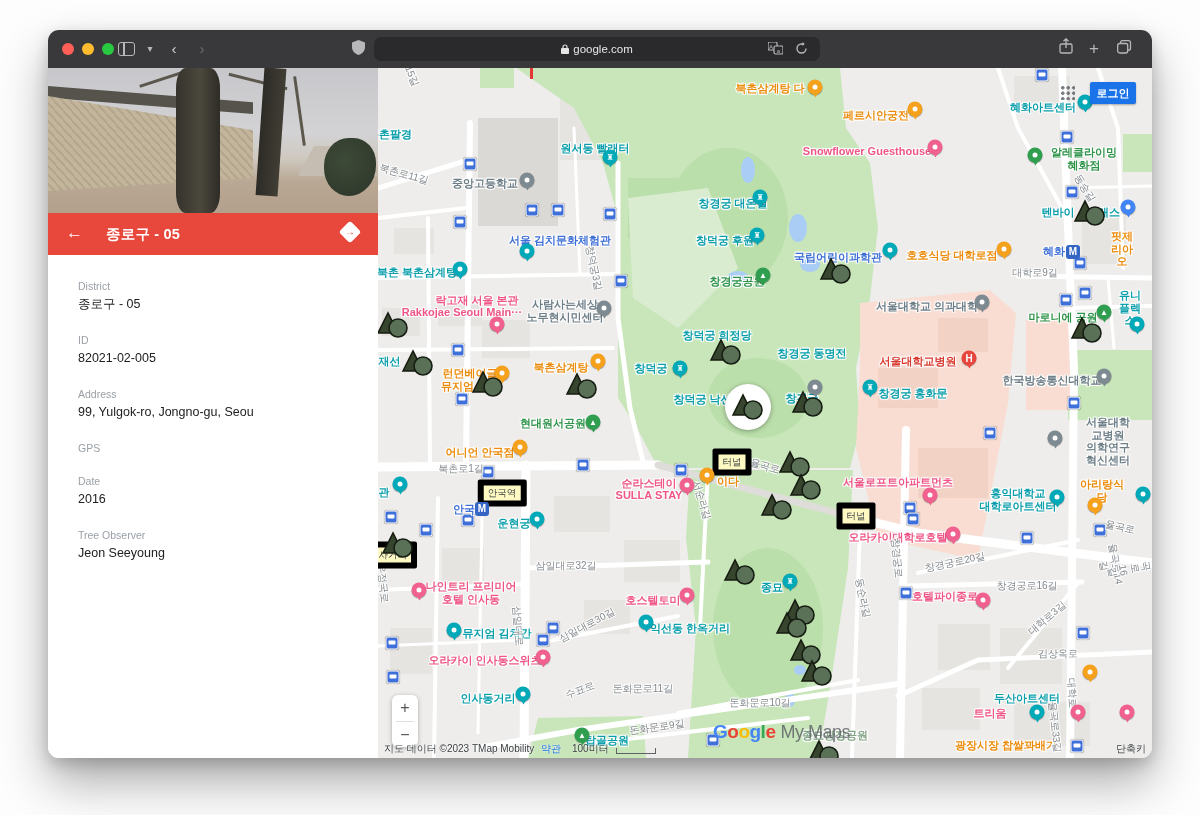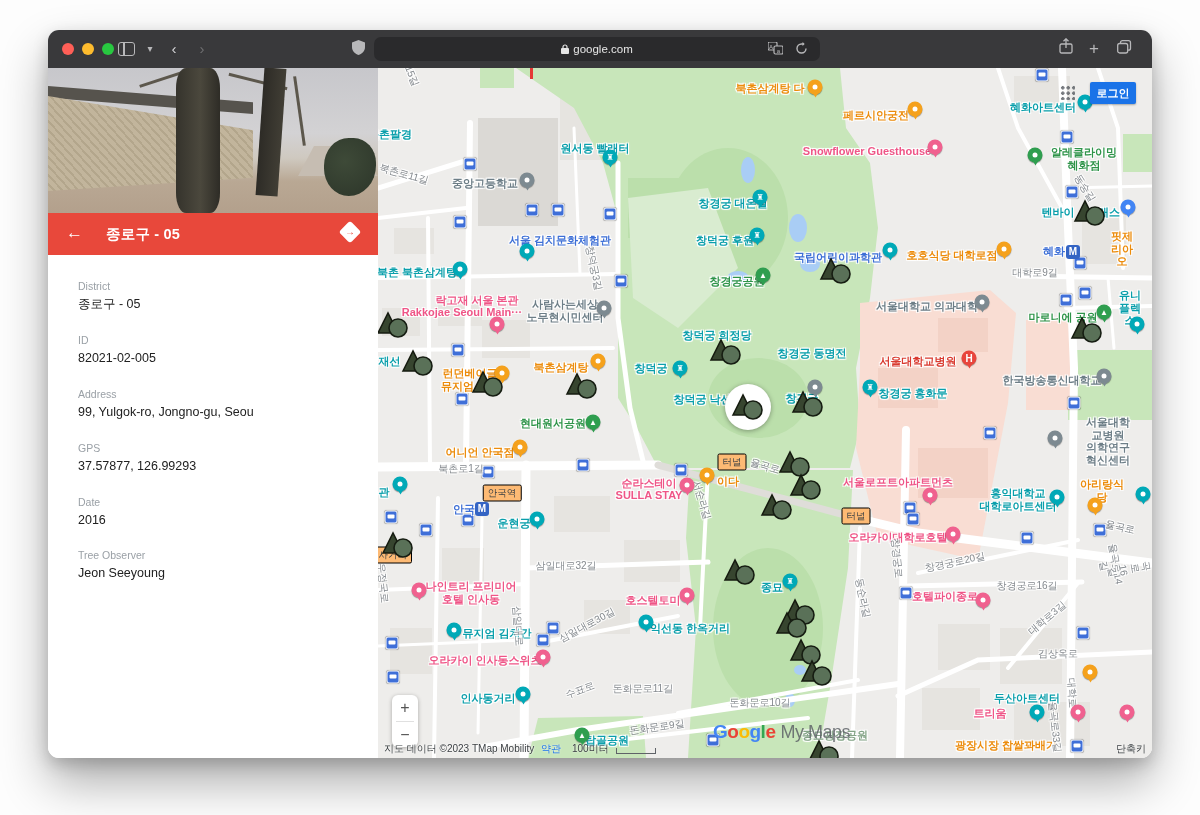--- a/index.html
+++ b/index.html
@@ -51,21 +51,21 @@
     text-shadow:-1px -1px 0 rgba(255,255,255,.9),1px -1px 0 rgba(255,255,255,.9),-1px 1px 0 rgba(255,255,255,.9),1px 1px 0 rgba(255,255,255,.9),0 0 3px #fff;}
   .lbl-road{color:#84898e;font-size:10px;font-weight:normal;}
   .lbl-teal{color:#0a9fab;}
   .lbl-blue{color:#3d6fd6;}
   .lbl-pink{color:#ef5587;}
   .lbl-orange{color:#ec8c0c;}
   .lbl-green{color:#2e9449;}
   .lbl-gray{color:#6d7e87;}
   .lbl-red{color:#d93a2f;}
   .lbl-pgray{color:#84a487;}
-  .mbox{position:absolute;z-index:3;background:#fdba74;border:1px solid #000000;color:#3c4043;font-size:9.5px;
+  .mbox{position:absolute;z-index:3;background:#fef9c3;border:6px solid #000000;color:#3c4043;font-size:9.5px;
     padding:1px 4px;border-radius:2px;white-space:nowrap;transform:translate(-50%,-50%);}
   .pin{position:absolute;z-index:4;width:15px;height:15px;border-radius:50%;transform:translate(-50%,-70%);
     box-shadow:0 1px 1px rgba(0,0,0,.35);}
   .pin:after{content:"";position:absolute;left:4.5px;top:13px;border-left:3px solid transparent;
     border-right:3px solid transparent;border-top:5px solid currentColor;}
   .pin b{position:absolute;left:0;top:0;width:15px;height:15px;color:#fff;font-size:8px;line-height:15px;
     text-align:center;font-weight:bold;}
   .pin b.dot:before{content:"";position:absolute;left:5px;top:5px;width:5px;height:5px;border-radius:50%;background:#fff;}
   .bus{position:absolute;z-index:2;width:11px;height:11px;background:#3f6fd8;border:1px solid #fff;border-radius:2.5px;
     transform:translate(-50%,-50%);box-shadow:0 0 1px rgba(0,0,0,.3);}
@@ -172,21 +172,20 @@
         <div class="field">
           <div class="flabel">ID</div>
           <div class="fline">82021-02-005</div>
         </div>
         <div class="field">
           <div class="flabel">Address</div>
           <div class="fline">99, Yulgok-ro, Jongno-gu, Seou</div>
         </div>
         <div class="field">
           <div class="flabel">GPS</div>
-          <div class="fline">37.57877, 126.99293</div>
         </div>
         <div class="field">
           <div class="flabel">Date</div>
           <div class="fline">2016</div>
         </div>
         <div class="field">
           <div class="flabel">Tree Observer</div>
           <div class="fline">Jeon Seeyoung</div>
         </div>
       </div>

